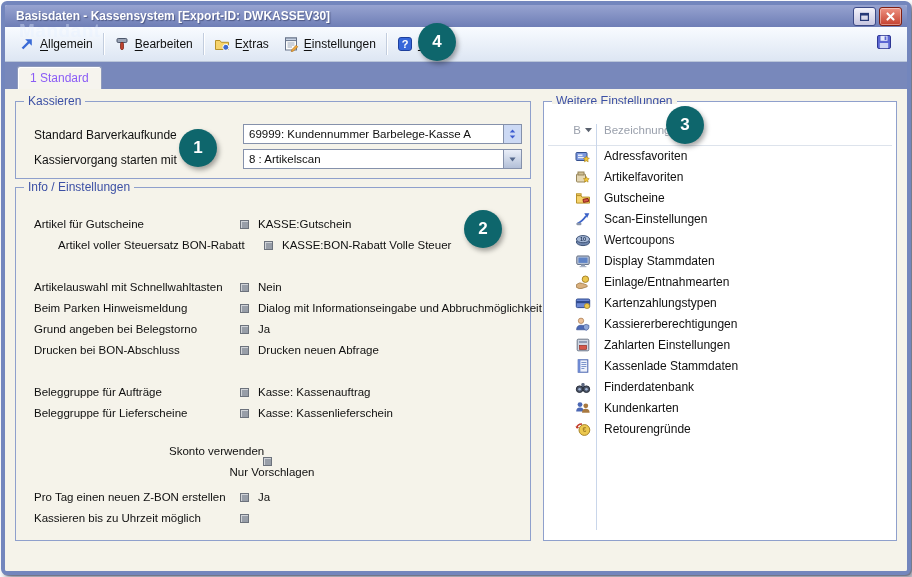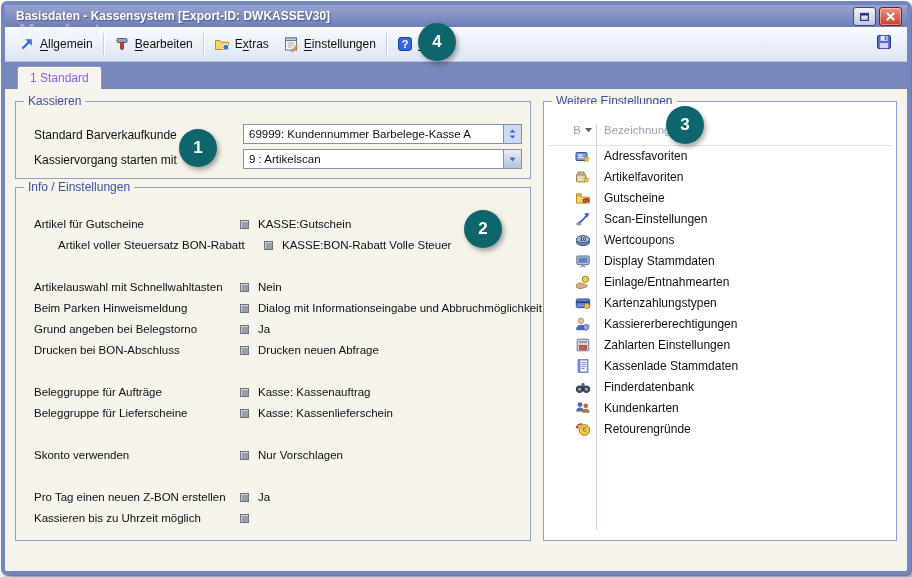--- a/index.html
+++ b/index.html
@@ -183,21 +183,21 @@
           <span class="icn">
               <svg width="11" height="14" viewBox="0 0 16 16">
                 <path d="M8 1.5 l4 4.2 h-8 z" fill="#3b5bd0"></path>
                 <path d="M8 14.5 l-4-4.2 h8 z" fill="#3b5bd0"></path>
               </svg>
             </span>
         </span>
       </div>
       <span class="klabel" style="top:51px">Kassiervorgang starten mit</span>
       <div class="field" style="top:47px">
-        <span class="fval">9 : Artikelscan</span>
+        <span class="fval">8 : Artikelscan</span>
         <span class="ctlbtn dropb">
           <span class="icn">
               <svg width="9" height="9" viewBox="0 0 16 16">
                 <path d="M2.5 4.5 h11 l-5.5 7 z" fill="#55688c"></path>
               </svg>
             </span>
         </span>
       </div>
     </div>
 
@@ -237,21 +237,21 @@
           <div class="irow" style="top: 194px;">
             <span class="ilabel">Beleggruppe für Aufträge</span>
             <span class="ibullet"></span>
             <span class="ivalue">Kasse: Kassenauftrag</span>
           </div>
           <div class="irow" style="top: 215px;">
             <span class="ilabel">Beleggruppe für Lieferscheine</span>
             <span class="ibullet"></span>
             <span class="ivalue">Kasse: Kassenlieferschein</span>
           </div>
-          <div class="irow" style="top: 257px;">
+          <div class="irow" style="top: 257px; flex-direction: column;">
             <span class="ilabel">Skonto verwenden</span>
             <span class="ibullet"></span>
             <span class="ivalue">Nur Vorschlagen</span>
           </div>
           <div class="irow" style="top: 299px;">
             <span class="ilabel">Pro Tag einen neuen Z-BON erstellen</span>
             <span class="ibullet"></span>
             <span class="ivalue">Ja</span>
           </div>
           <div class="irow" style="top: 320px;">

